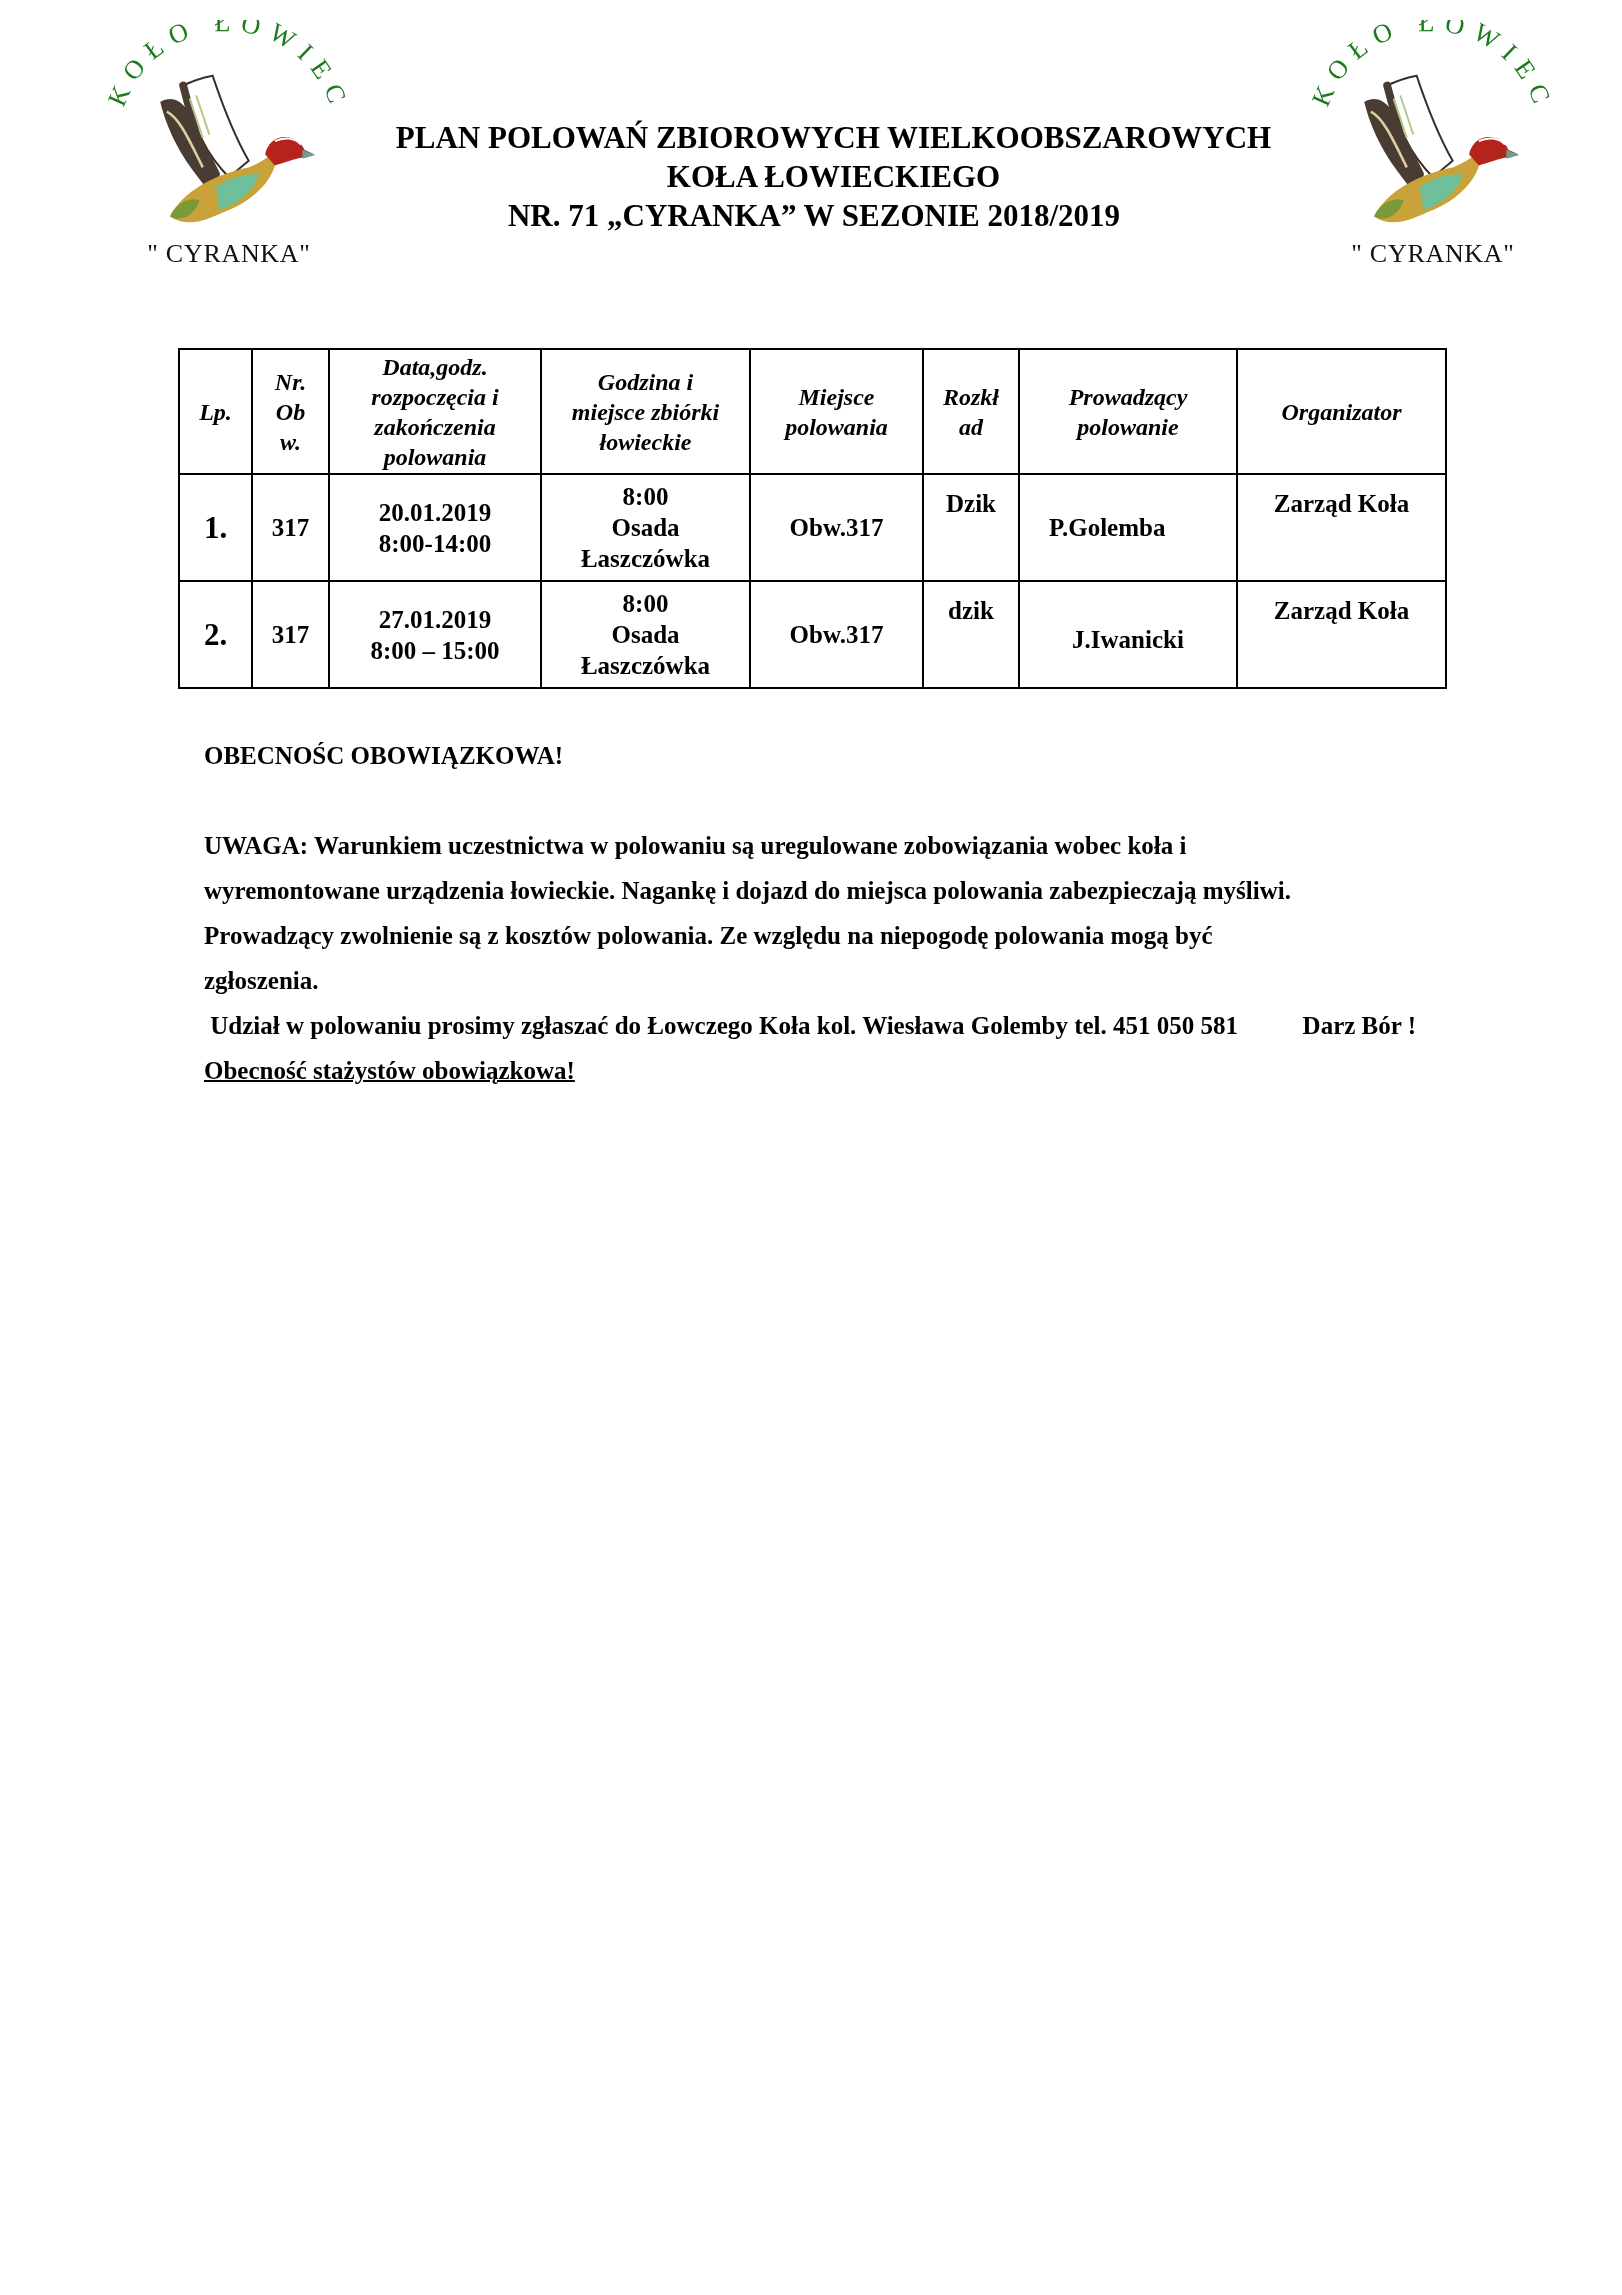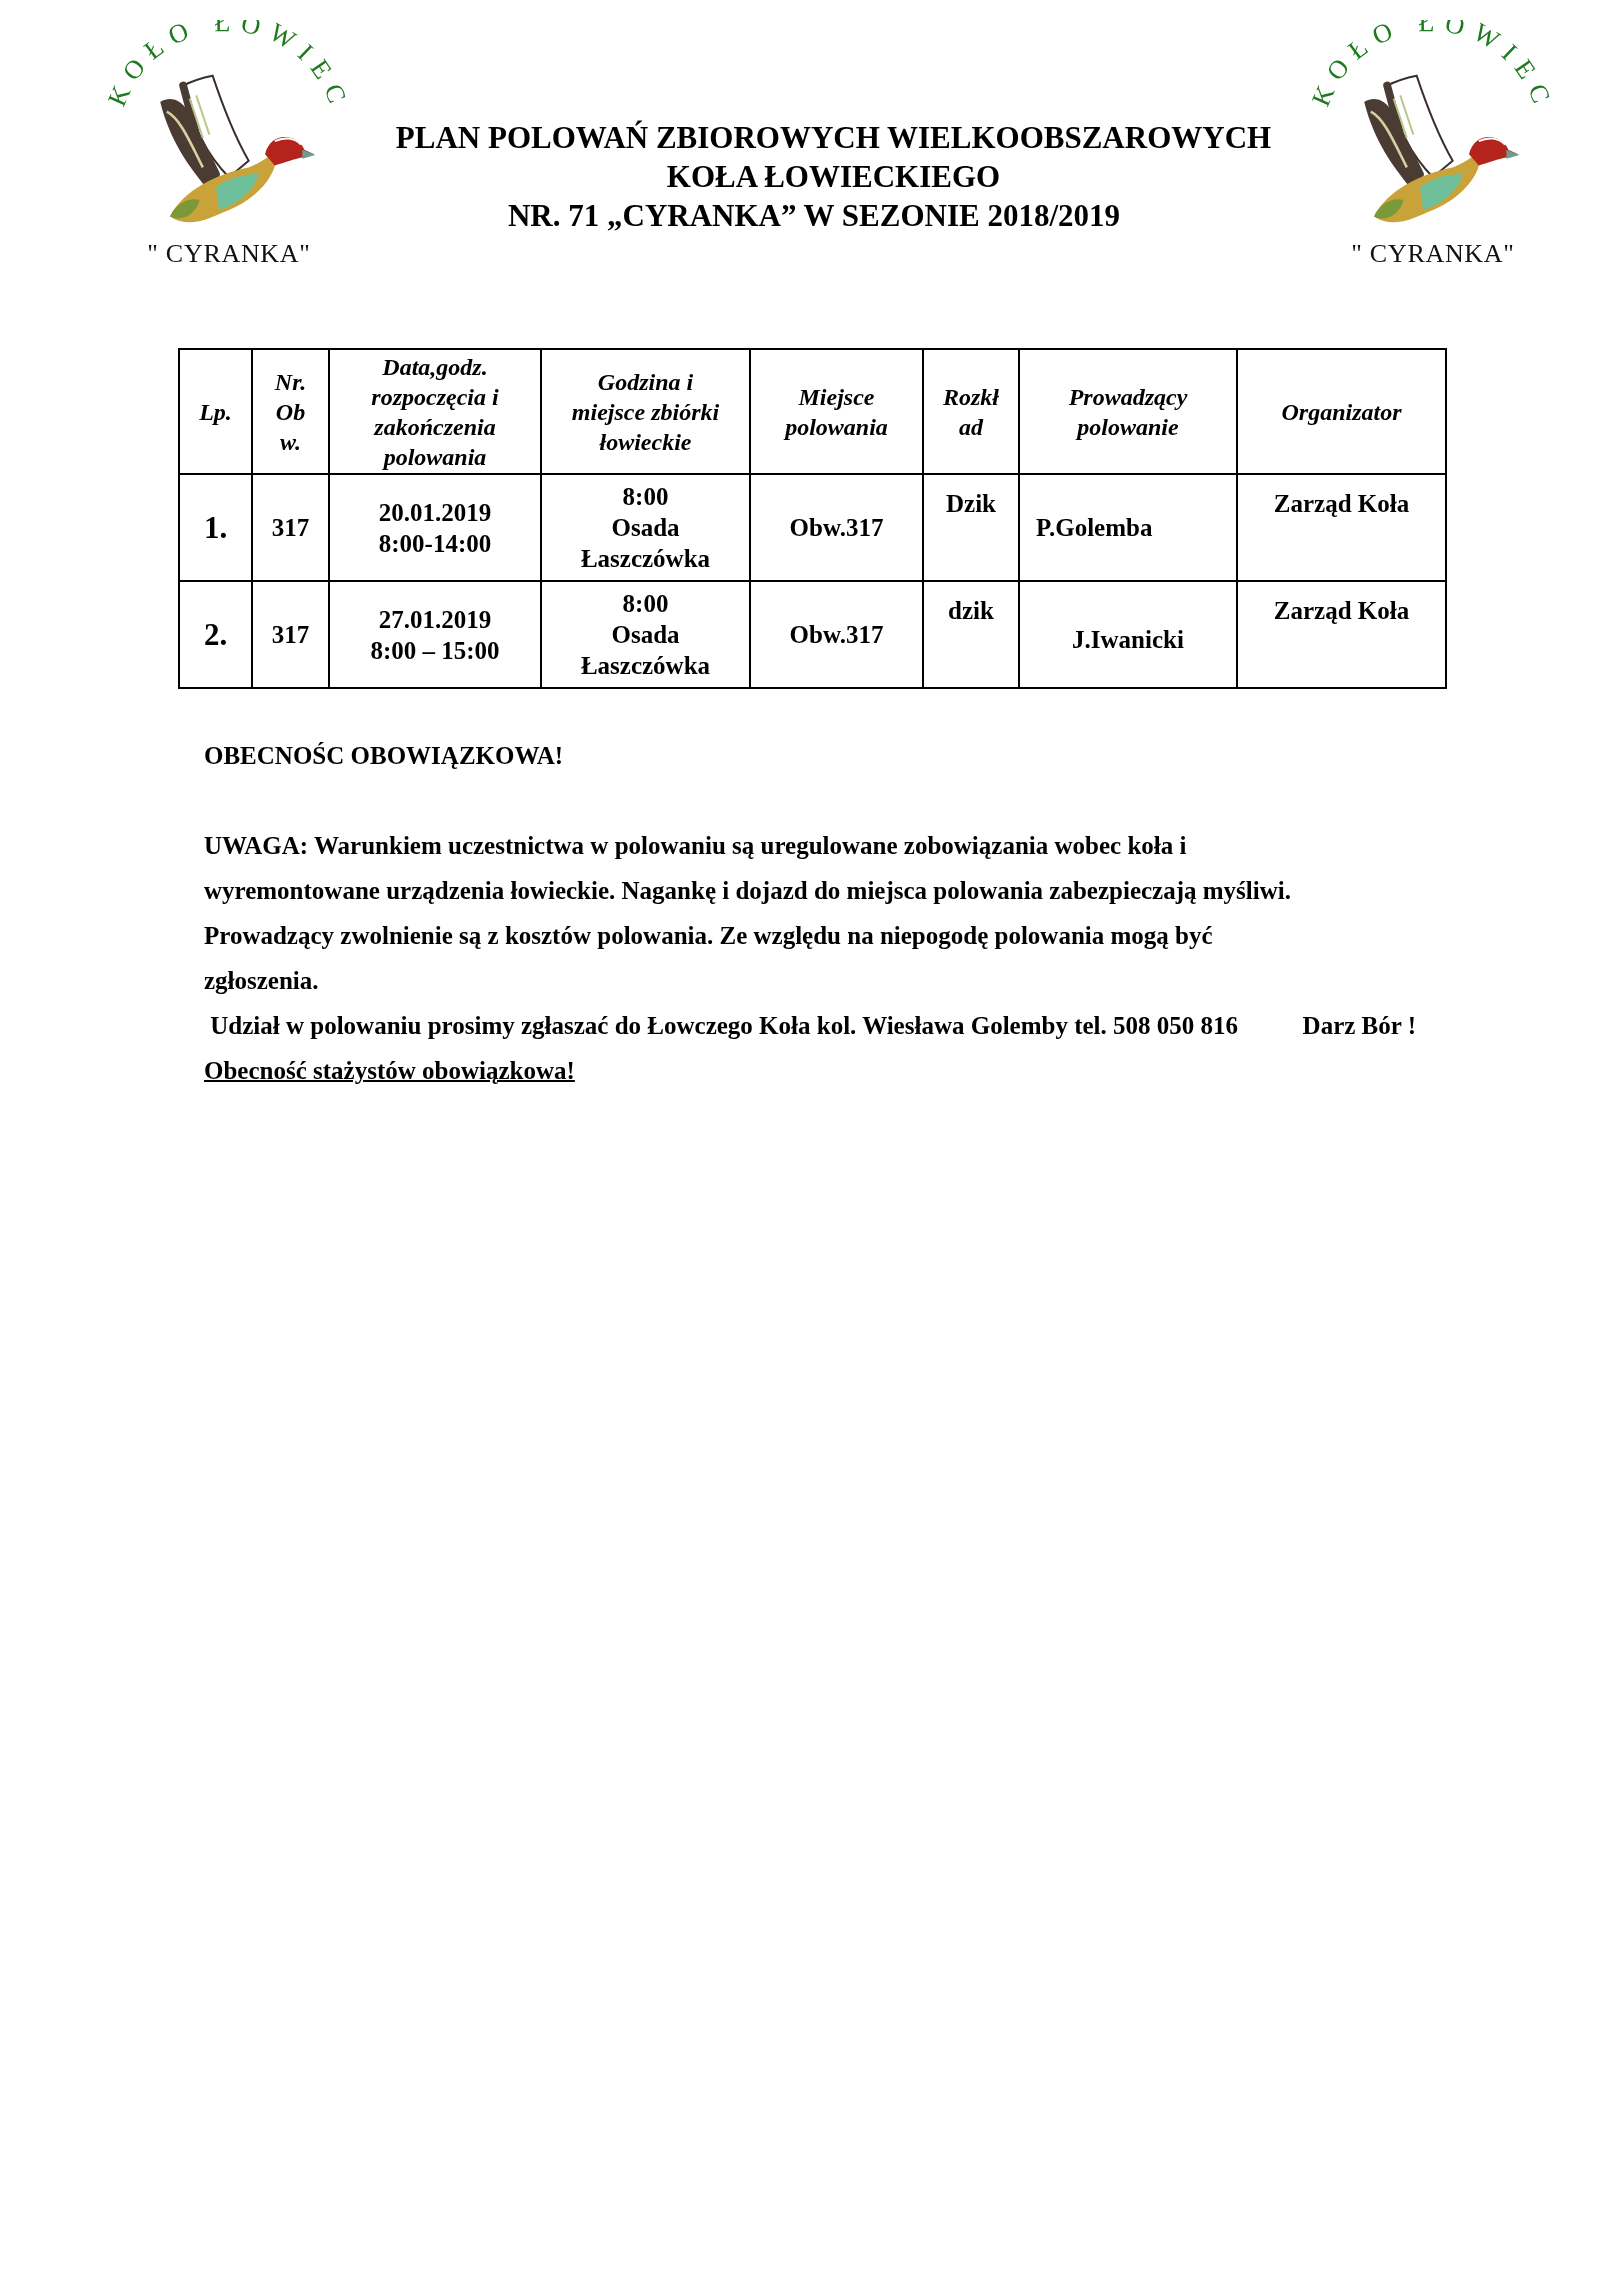--- a/index.html
+++ b/index.html
@@ -154,21 +154,21 @@
         <div>20.01.2019</div>
         <div>8:00-14:00</div>
       </td>
       <td class="mid">
         <div>8:00</div>
         <div>Osada</div>
         <div>Łaszczówka</div>
       </td>
       <td class="mid">Obw.317</td>
       <td class="top">Dzik</td>
-      <td class="mid" style="text-align:left;padding-left:16px;">P.Golemba</td>
+      <td class="mid" style="text-align:left;padding-left:29px;">P.Golemba</td>
       <td class="top">Zarząd Koła</td>
     </tr>
     <tr class="r2">
       <td class="mid lp">2.</td>
       <td class="mid">317</td>
       <td class="mid">
         <div>27.01.2019</div>
         <div>8:00 – 15:00</div>
       </td>
       <td class="mid">
@@ -184,17 +184,17 @@
   </tbody>
 </table>
 
 <div class="body-text">
   <p>OBECNOŚC OBOWIĄZKOWA!</p>
   <div class="gap"></div>
   <p>UWAGA: Warunkiem uczestnictwa w polowaniu są uregulowane zobowiązania wobec koła i</p>
   <p>wyremontowane urządzenia łowieckie. Nagankę i dojazd do miejsca polowania zabezpieczają myśliwi.</p>
   <p>Prowadzący zwolnienie są z kosztów polowania. Ze względu na niepogodę polowania mogą być</p>
   <p>zgłoszenia.</p>
-  <p style="white-space:pre"> Udział w polowaniu prosimy zgłaszać do Łowczego Koła kol. Wiesława Golemby tel. 508 050 816</p>
+  <p style="white-space:pre"> Udział w polowaniu prosimy zgłaszać do Łowczego Koła kol. Wiesława Golemby tel. 451 050 581</p>
   <p><span class="underline">Obecność stażystów obowiązkowa!</span></p>
 </div>
 <div class="signoff">Darz Bór !</div>
 
 
 </body></html>

